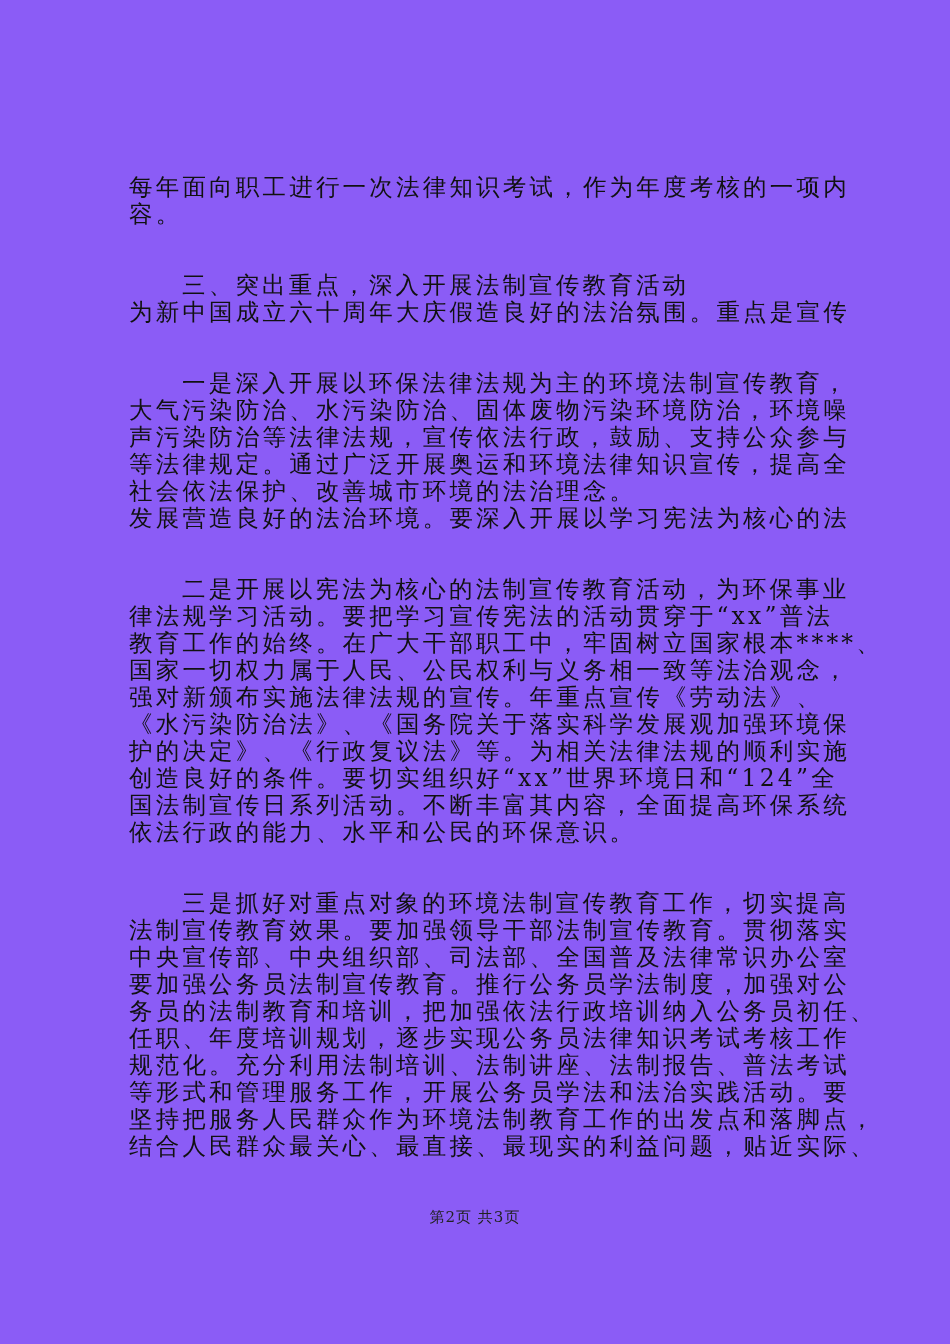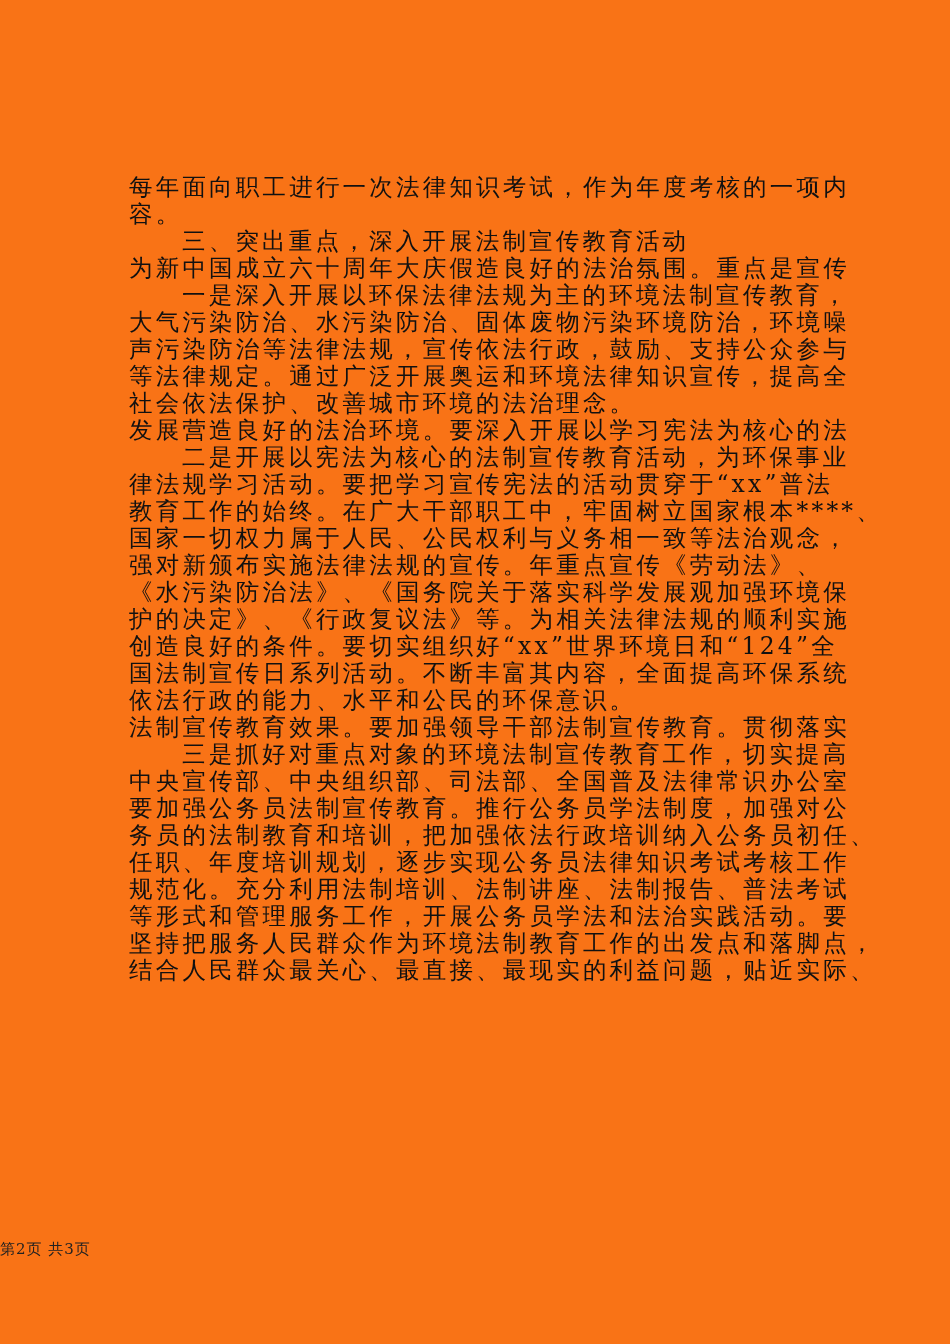--- a/index.html
+++ b/index.html
@@ -1,23 +1,23 @@
 <!DOCTYPE html>
 <html><head>
 <meta charset="utf-8">
 <style>
   html, body { margin: 0; padding: 0; background: #ffffff; }
   body { width: 950px; height: 1344px; position: relative; overflow: hidden;
          font-family: "DejaVu Serif", "Liberation Serif", serif; color: #111111; }
-  .page { position: absolute; left: 0; top: 0; width: 950px; height: 1344px; background: #f97316; }
+  .page { position: absolute; left: 0; top: 0; width: 950px; height: 1344px; background: #8b5cf6; }
   .body-text { position: absolute; left: 129px; top: 174px; width: 720px; }
   .line { height: 27px; line-height: 27px; font-size: 23.5px; white-space: nowrap;
           letter-spacing: 3.2px; }
-  .indent { padding-left: 53px; }
-  .footer { position: absolute; left: 0; width: 950px; top: 1240px; text-align: left;
+  .indent { padding-left: 53px; margin-top: 44px; }
+  .footer { position: absolute; left: 0; width: 950px; top: 1208px; text-align: center;
             font-size: 15px; color: #222; letter-spacing: 1px; }
 </style>
 </head>
 <body>
 
 <div class="page">
   <div class="body-text" id="body-text">
       <div class="line">每年面向职工进行一次法律知识考试，作为年度考核的一项内</div>
       <div class="line">容。</div>
       <div class="line indent">三、突出重点，深入开展法制宣传教育活动</div>
@@ -31,22 +31,22 @@
       <div class="line indent">二是开展以宪法为核心的法制宣传教育活动，为环保事业</div>
       <div class="line">律法规学习活动。要把学习宣传宪法的活动贯穿于“xx”普法</div>
       <div class="line">教育工作的始终。在广大干部职工中，牢固树立国家根本****、</div>
       <div class="line">国家一切权力属于人民、公民权利与义务相一致等法治观念，</div>
       <div class="line">强对新颁布实施法律法规的宣传。年重点宣传《劳动法》、</div>
       <div class="line">《水污染防治法》、《国务院关于落实科学发展观加强环境保</div>
       <div class="line">护的决定》、《行政复议法》等。为相关法律法规的顺利实施</div>
       <div class="line">创造良好的条件。要切实组织好“xx”世界环境日和“124”全</div>
       <div class="line">国法制宣传日系列活动。不断丰富其内容，全面提高环保系统</div>
       <div class="line">依法行政的能力、水平和公民的环保意识。</div>
+      <div class="line indent">三是抓好对重点对象的环境法制宣传教育工作，切实提高</div>
       <div class="line">法制宣传教育效果。要加强领导干部法制宣传教育。贯彻落实</div>
-      <div class="line indent">三是抓好对重点对象的环境法制宣传教育工作，切实提高</div>
       <div class="line">中央宣传部、中央组织部、司法部、全国普及法律常识办公室</div>
       <div class="line">要加强公务员法制宣传教育。推行公务员学法制度，加强对公</div>
       <div class="line">务员的法制教育和培训，把加强依法行政培训纳入公务员初任、</div>
       <div class="line">任职、年度培训规划，逐步实现公务员法律知识考试考核工作</div>
       <div class="line">规范化。充分利用法制培训、法制讲座、法制报告、普法考试</div>
       <div class="line">等形式和管理服务工作，开展公务员学法和法治实践活动。要</div>
       <div class="line">坚持把服务人民群众作为环境法制教育工作的出发点和落脚点，</div>
       <div class="line">结合人民群众最关心、最直接、最现实的利益问题，贴近实际、</div>
     </div>
   <div class="footer">

